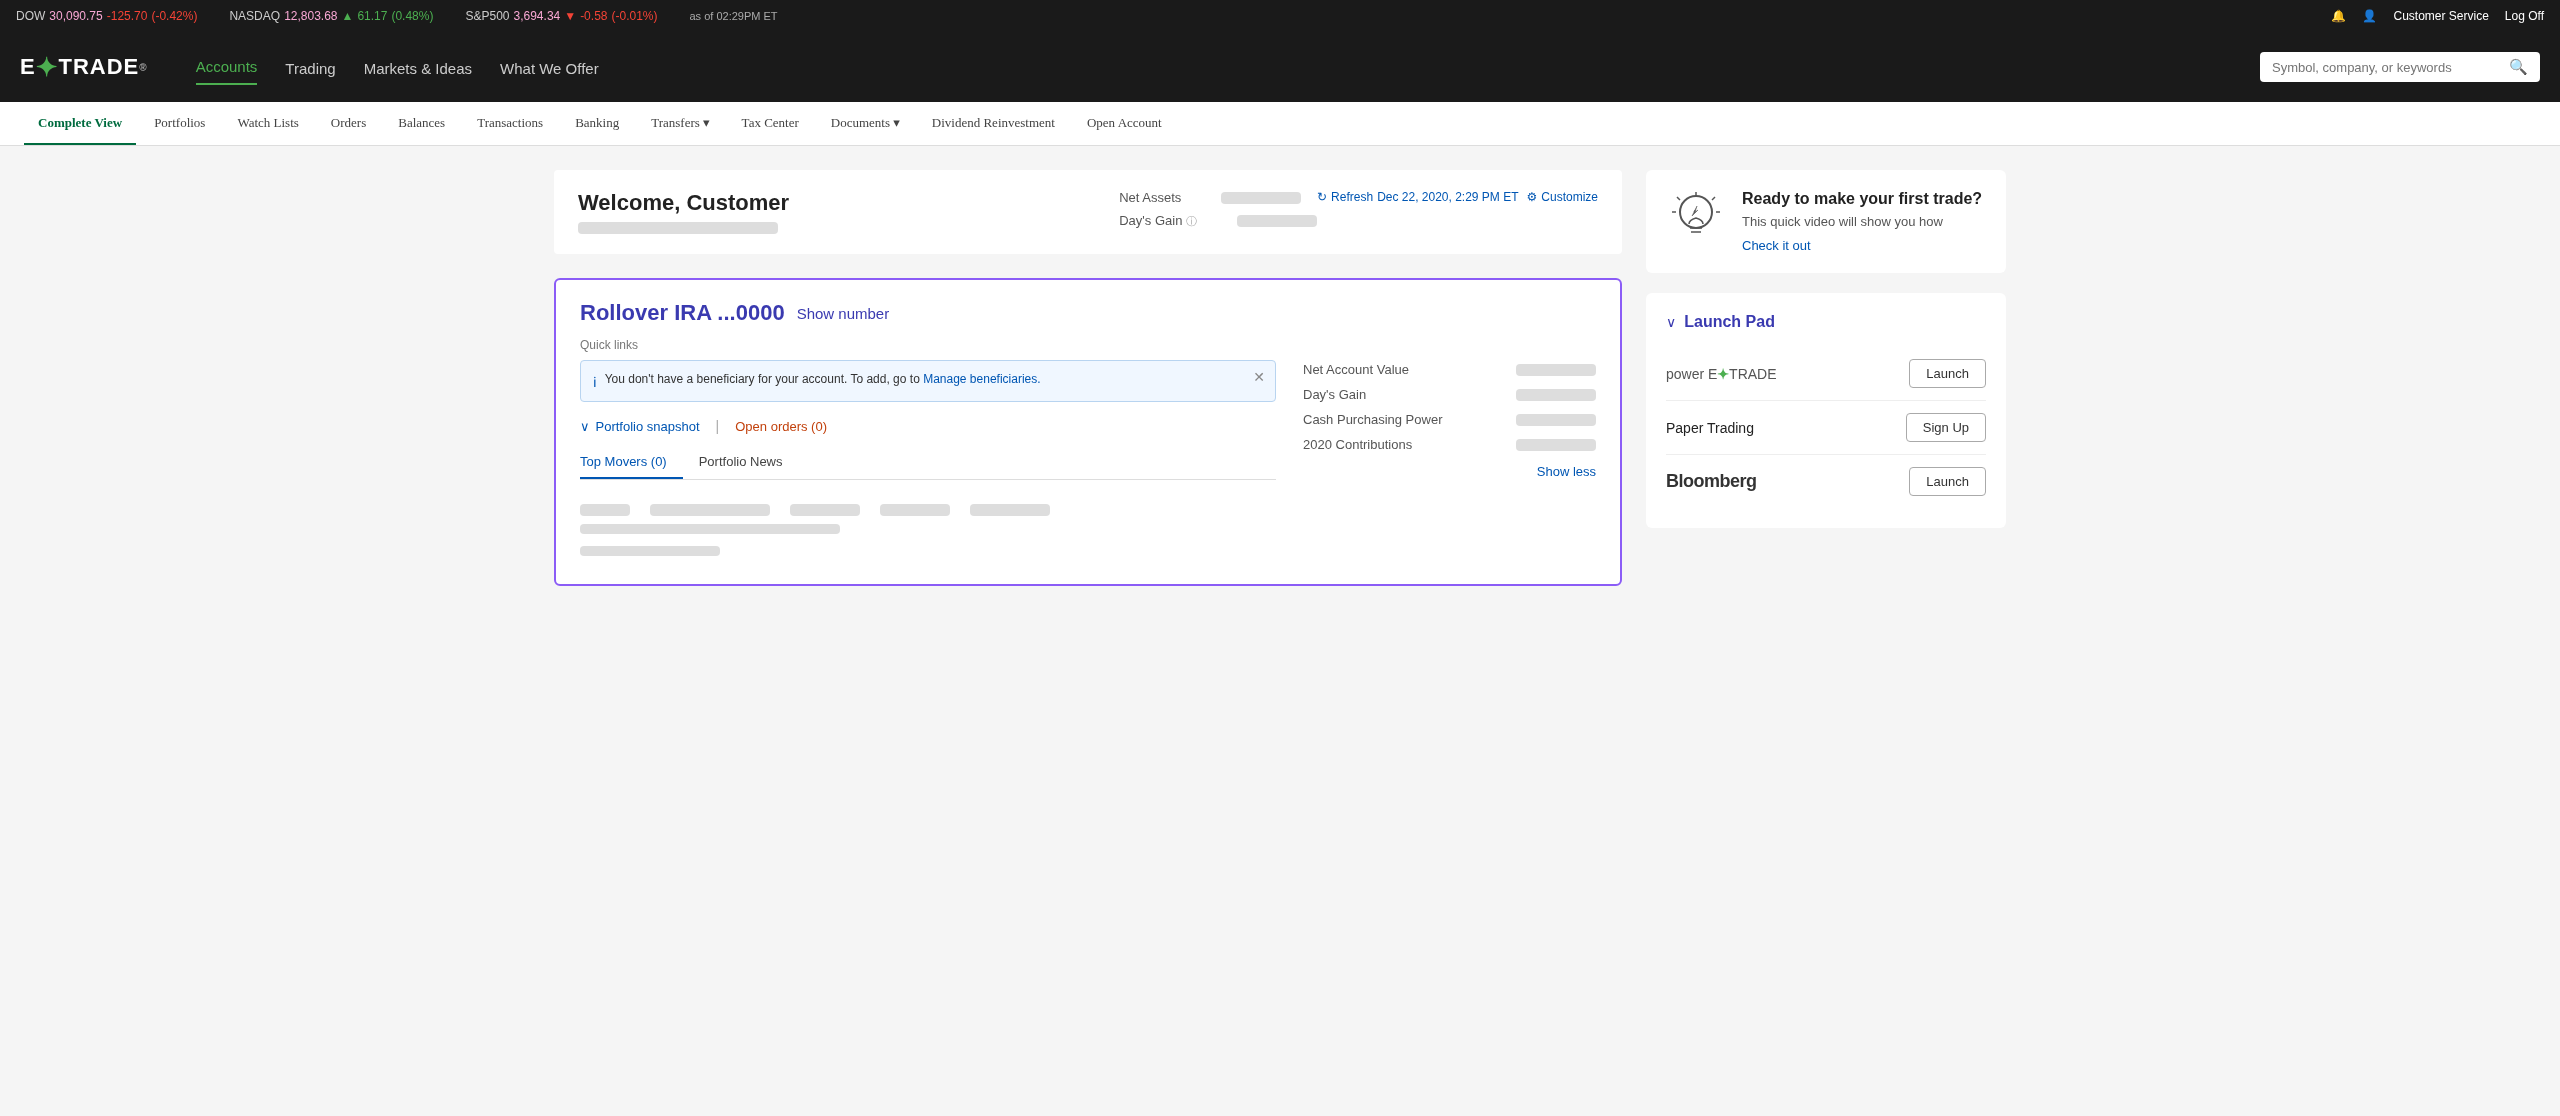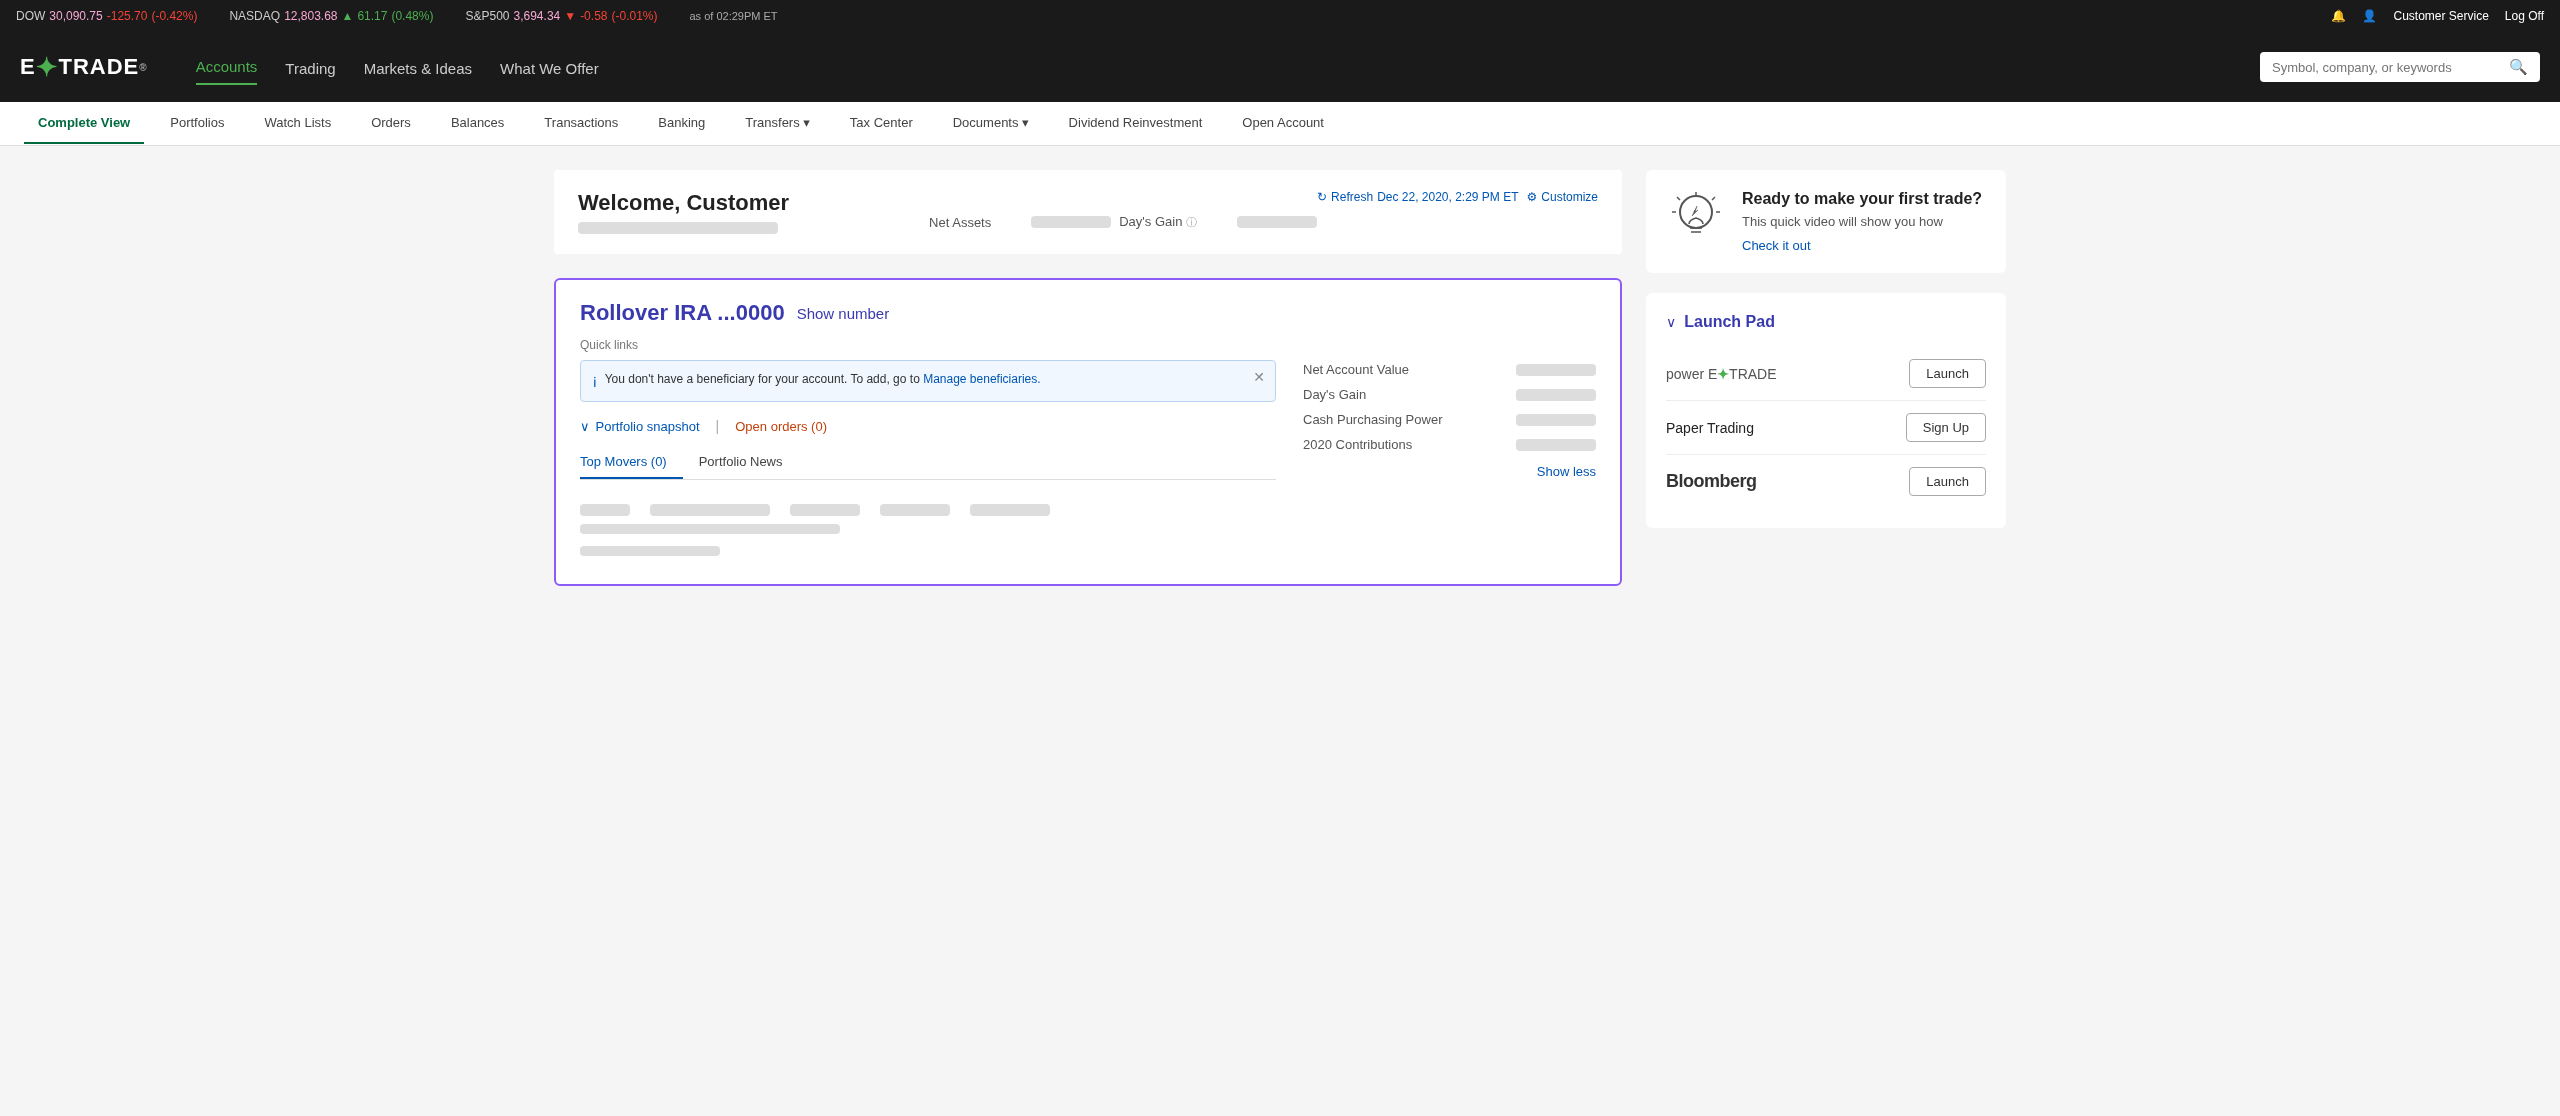--- a/index.html
+++ b/index.html
@@ -74,22 +74,23 @@
     .search-icon { color: #888; font-size: 15px; cursor: pointer; }
 
     
     .sub-nav {
       background: #fff;
       border-bottom: 1px solid #ddd;
       display: flex;
       align-items: center;
       padding: 4px 24px;
       height: 44px;
-      gap: 12px;
+      gap: 4px;
       overflow-x: auto;
+      font-family: Liberation Serif, serif;
     }
     .sub-nav-item {
       color: #444;
       text-decoration: none;
       font-size: 13px;
       padding: 12px 14px;
       cursor: pointer;
       white-space: nowrap;
       border-bottom: 2px solid transparent;
     }
@@ -121,21 +122,21 @@
     }
     .welcome-left { flex: 1; }
     .welcome-title { font-size: 22px; font-weight: bold; color: #222; margin-bottom: 6px; }
     .welcome-subtitle {
       background: #ddd;
       height: 12px;
       width: 200px;
       border-radius: 4px;
       margin-top: 6px;
     }
-    .welcome-center { display: flex; flex-direction: row; gap: 8px; margin-left: 80px; margin-top: 24px; }
+    .welcome-center { display: flex; flex-direction: column; gap: 8px; margin-left: 80px; }
     .net-row { display: flex; align-items: center; gap: 40px; }
     .net-label { color: #555; font-size: 13px; }
     .net-value {
       background: #ddd;
       height: 12px;
       width: 80px;
       border-radius: 4px;
     }
     .welcome-right { margin-left: auto; display: flex; align-items: center; gap: 8px; }
     .refresh-link { color: #0056b3; font-size: 12px; cursor: pointer; display: flex; align-items: center; gap: 4px; }

